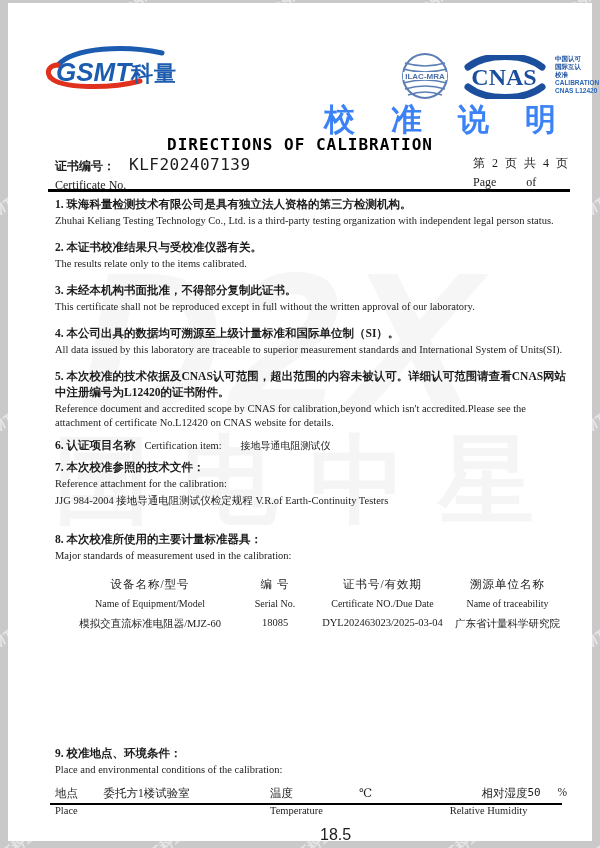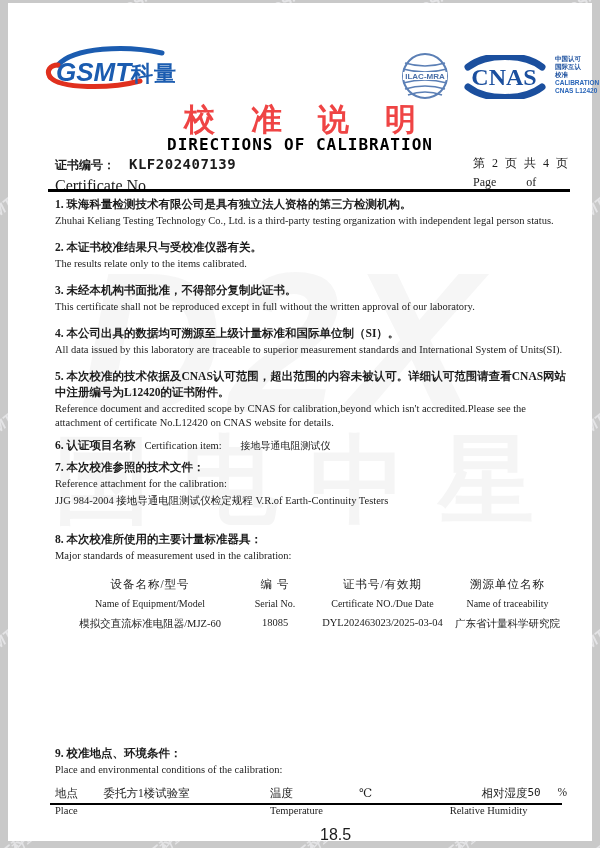--- a/index.html
+++ b/index.html
@@ -53,34 +53,34 @@
   .cnas-logo{position:absposition:absolute;position:absolute;left:450px;top:52px;display:flex;}
   .cnas-mark{position:relative;width:92px;height:32px;}
   .cnas-side{
     margin-left:5px;
     font-family:"Liberation Sans",sans-serif;
     font-size:6.5px;line-height:8px;color:#1b4f9e;font-weight:bold;
   }
   .cnas-side .en{font-weight:bold;color:#2a66b8;}
   
   .doc-title{
-    position:absolute;left:0;top:96px;width:584px;text-align:center;
+    position:absolute;left:0;top:96px;width:584px;text-align:right;
     font-size:31px;font-weight:bold;letter-spacing:36px;text-indent:36px;
-    color:#ef4444;
+    color:#3b82f6;
   }
   .doc-subtitle{
     position:absolute;left:0;top:132px;width:584px;text-align:center;
     font-family:"DejaVu Sans Mono","Liberation Mono",monospace;
     font-size:16px;font-weight:bold;letter-spacing:1px;color:#000;
   }
   
   .cert-row{position:absolute;left:47px;top:152px;width:515px;}
   .cert-zh{font-size:12px;font-weight:bold;}
-  .cert-no{font-size:14px;font-weight:bold;font-family:"DejaVu Sans Mono","Liberation Mono",monospace;margin-left:10px;letter-spacing:0.5px;}
-  .cert-en{font-size:16px;margin-top:3px;}
+  .cert-no{font-size:16px;font-weight:normal;font-family:"DejaVu Sans Mono","Liberation Mono",monospace;margin-left:10px;letter-spacing:0.5px;}
+  .cert-en{font-size:12px;margin-top:3px;}
   .page-info{position:absolute;right:0px;top:0px;text-align:left;}
   .page-zh{font-size:12px;letter-spacing:2px;}
   .page-en{font-size:12px;margin-top:3px;}
   .page-en .of{margin-left:30px;}
   .rule-thick{
     position:absolute;left:40px;top:186px;width:522px;height:3px;background:#000;
   }
   
   .sections{position:absolute;left:47px;top:193px;width:512px;}
   .sec{margin-top:11px;}

